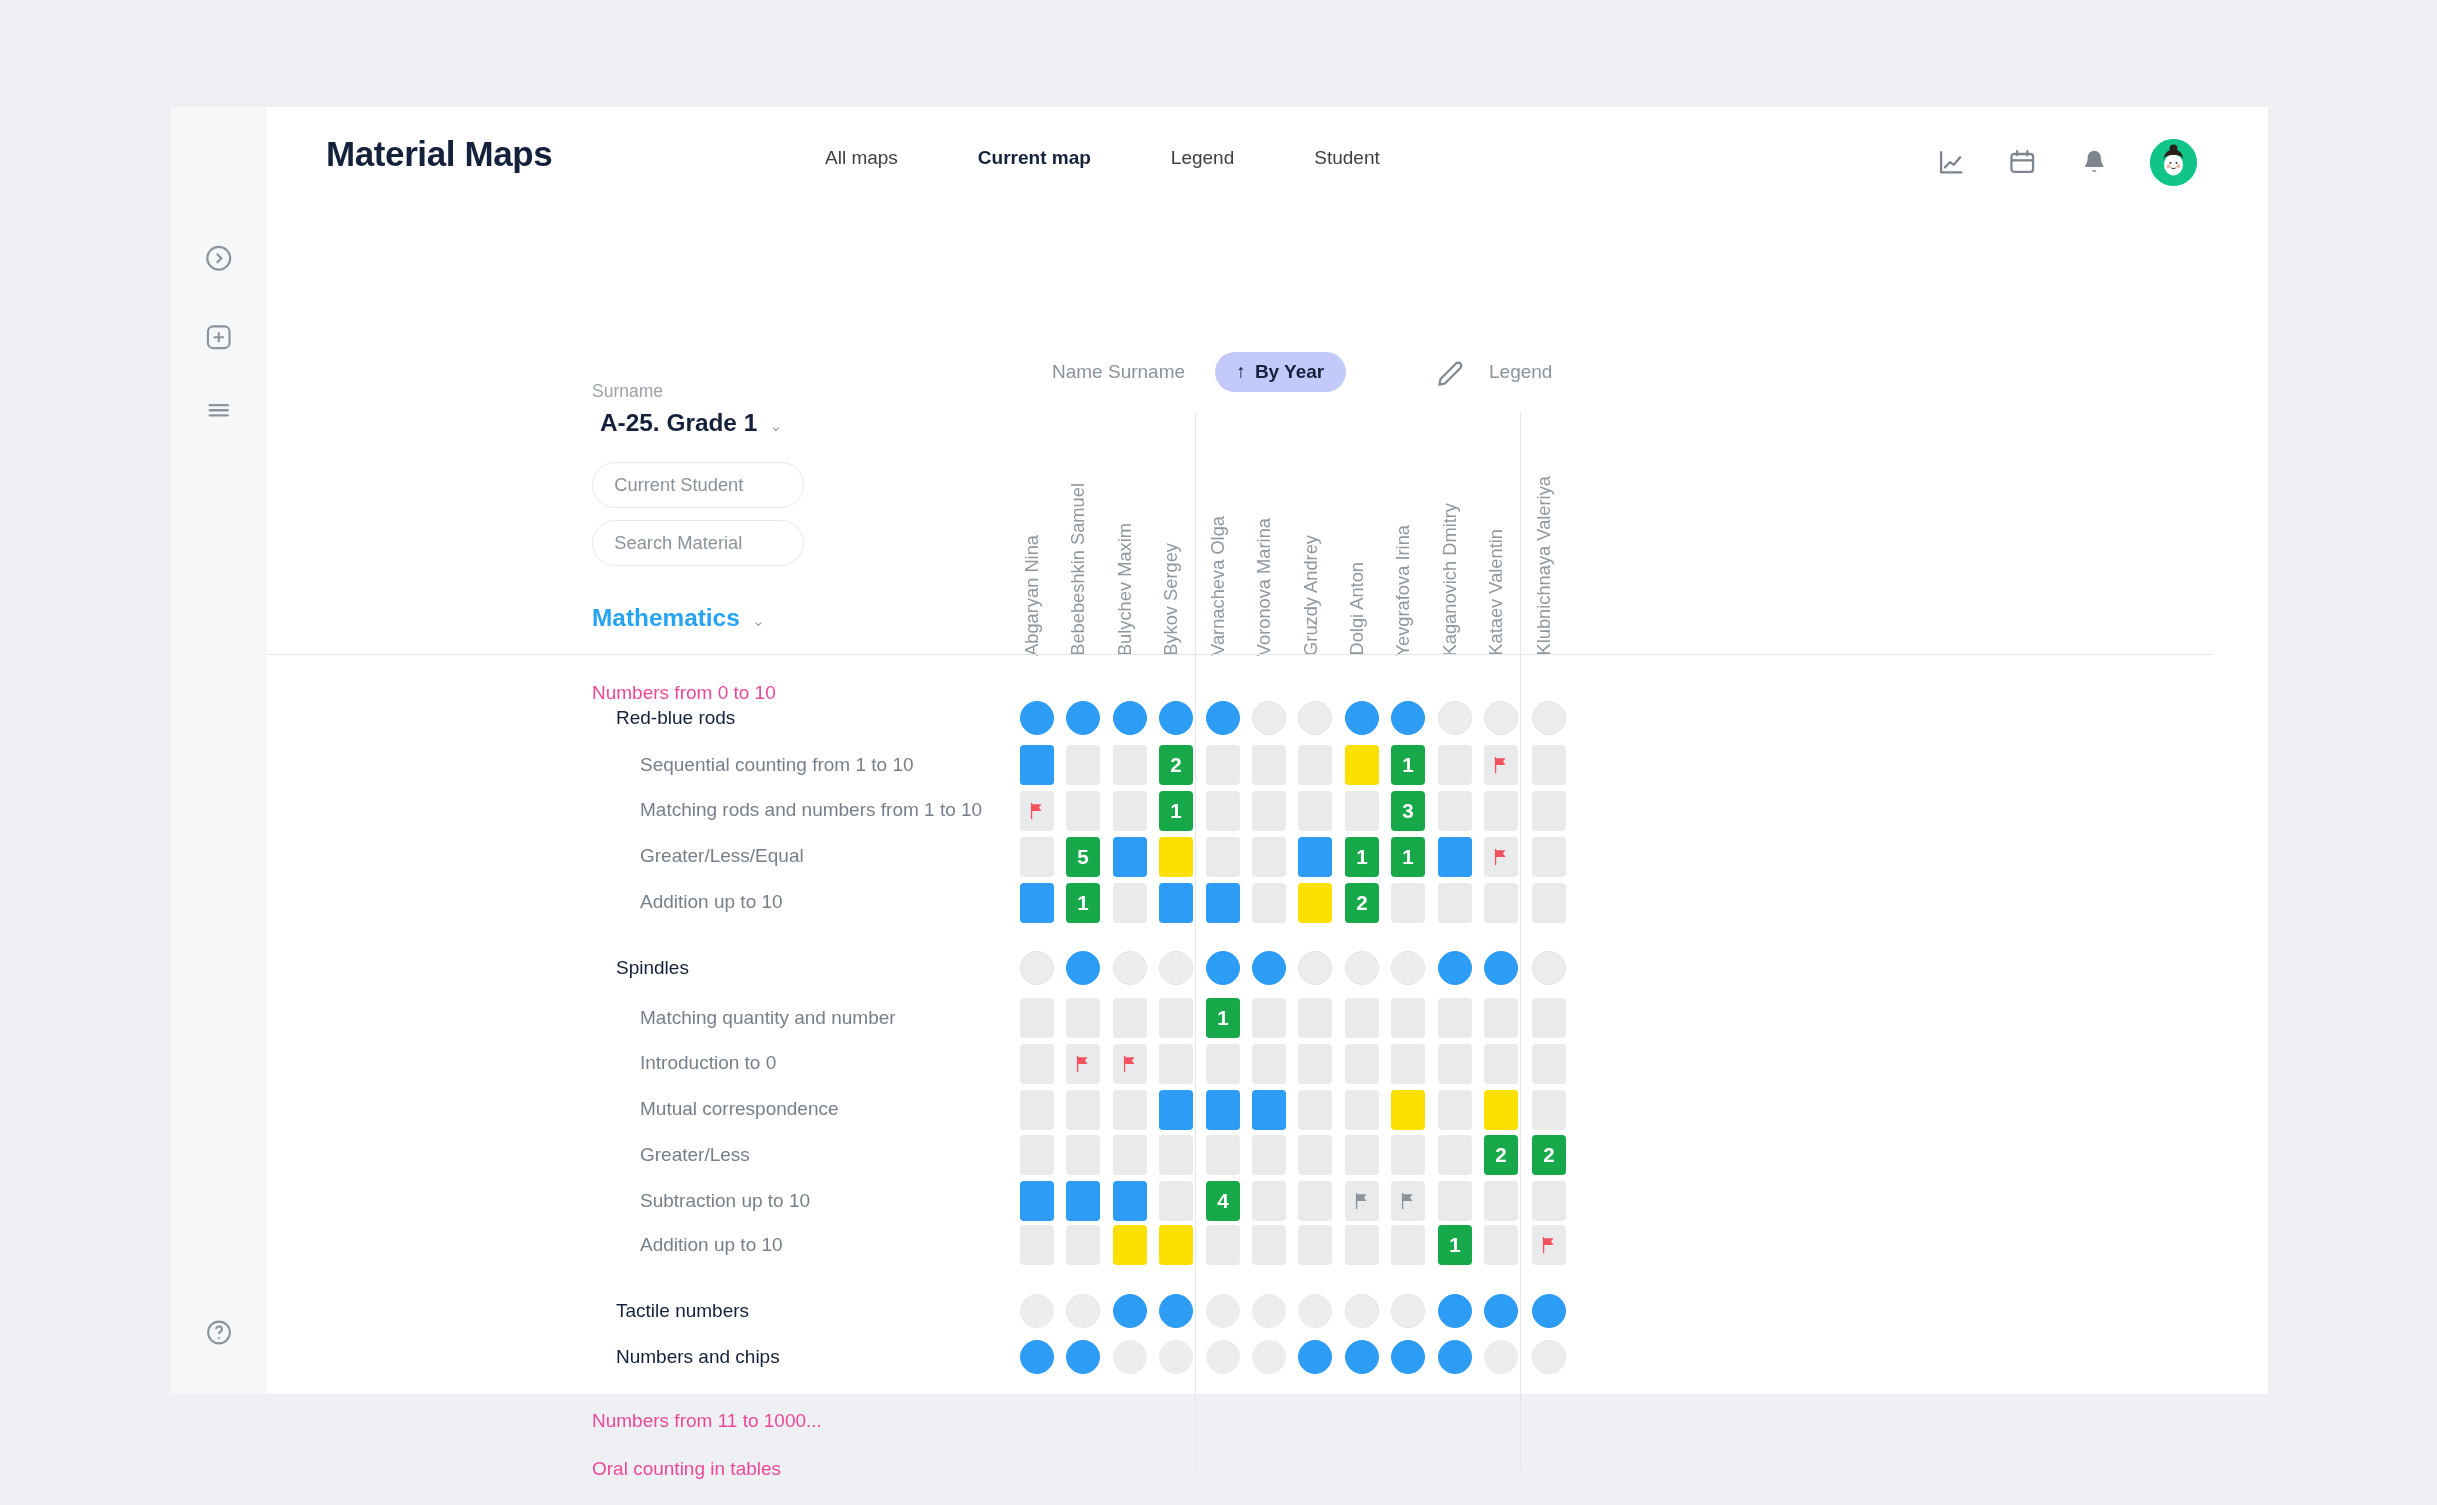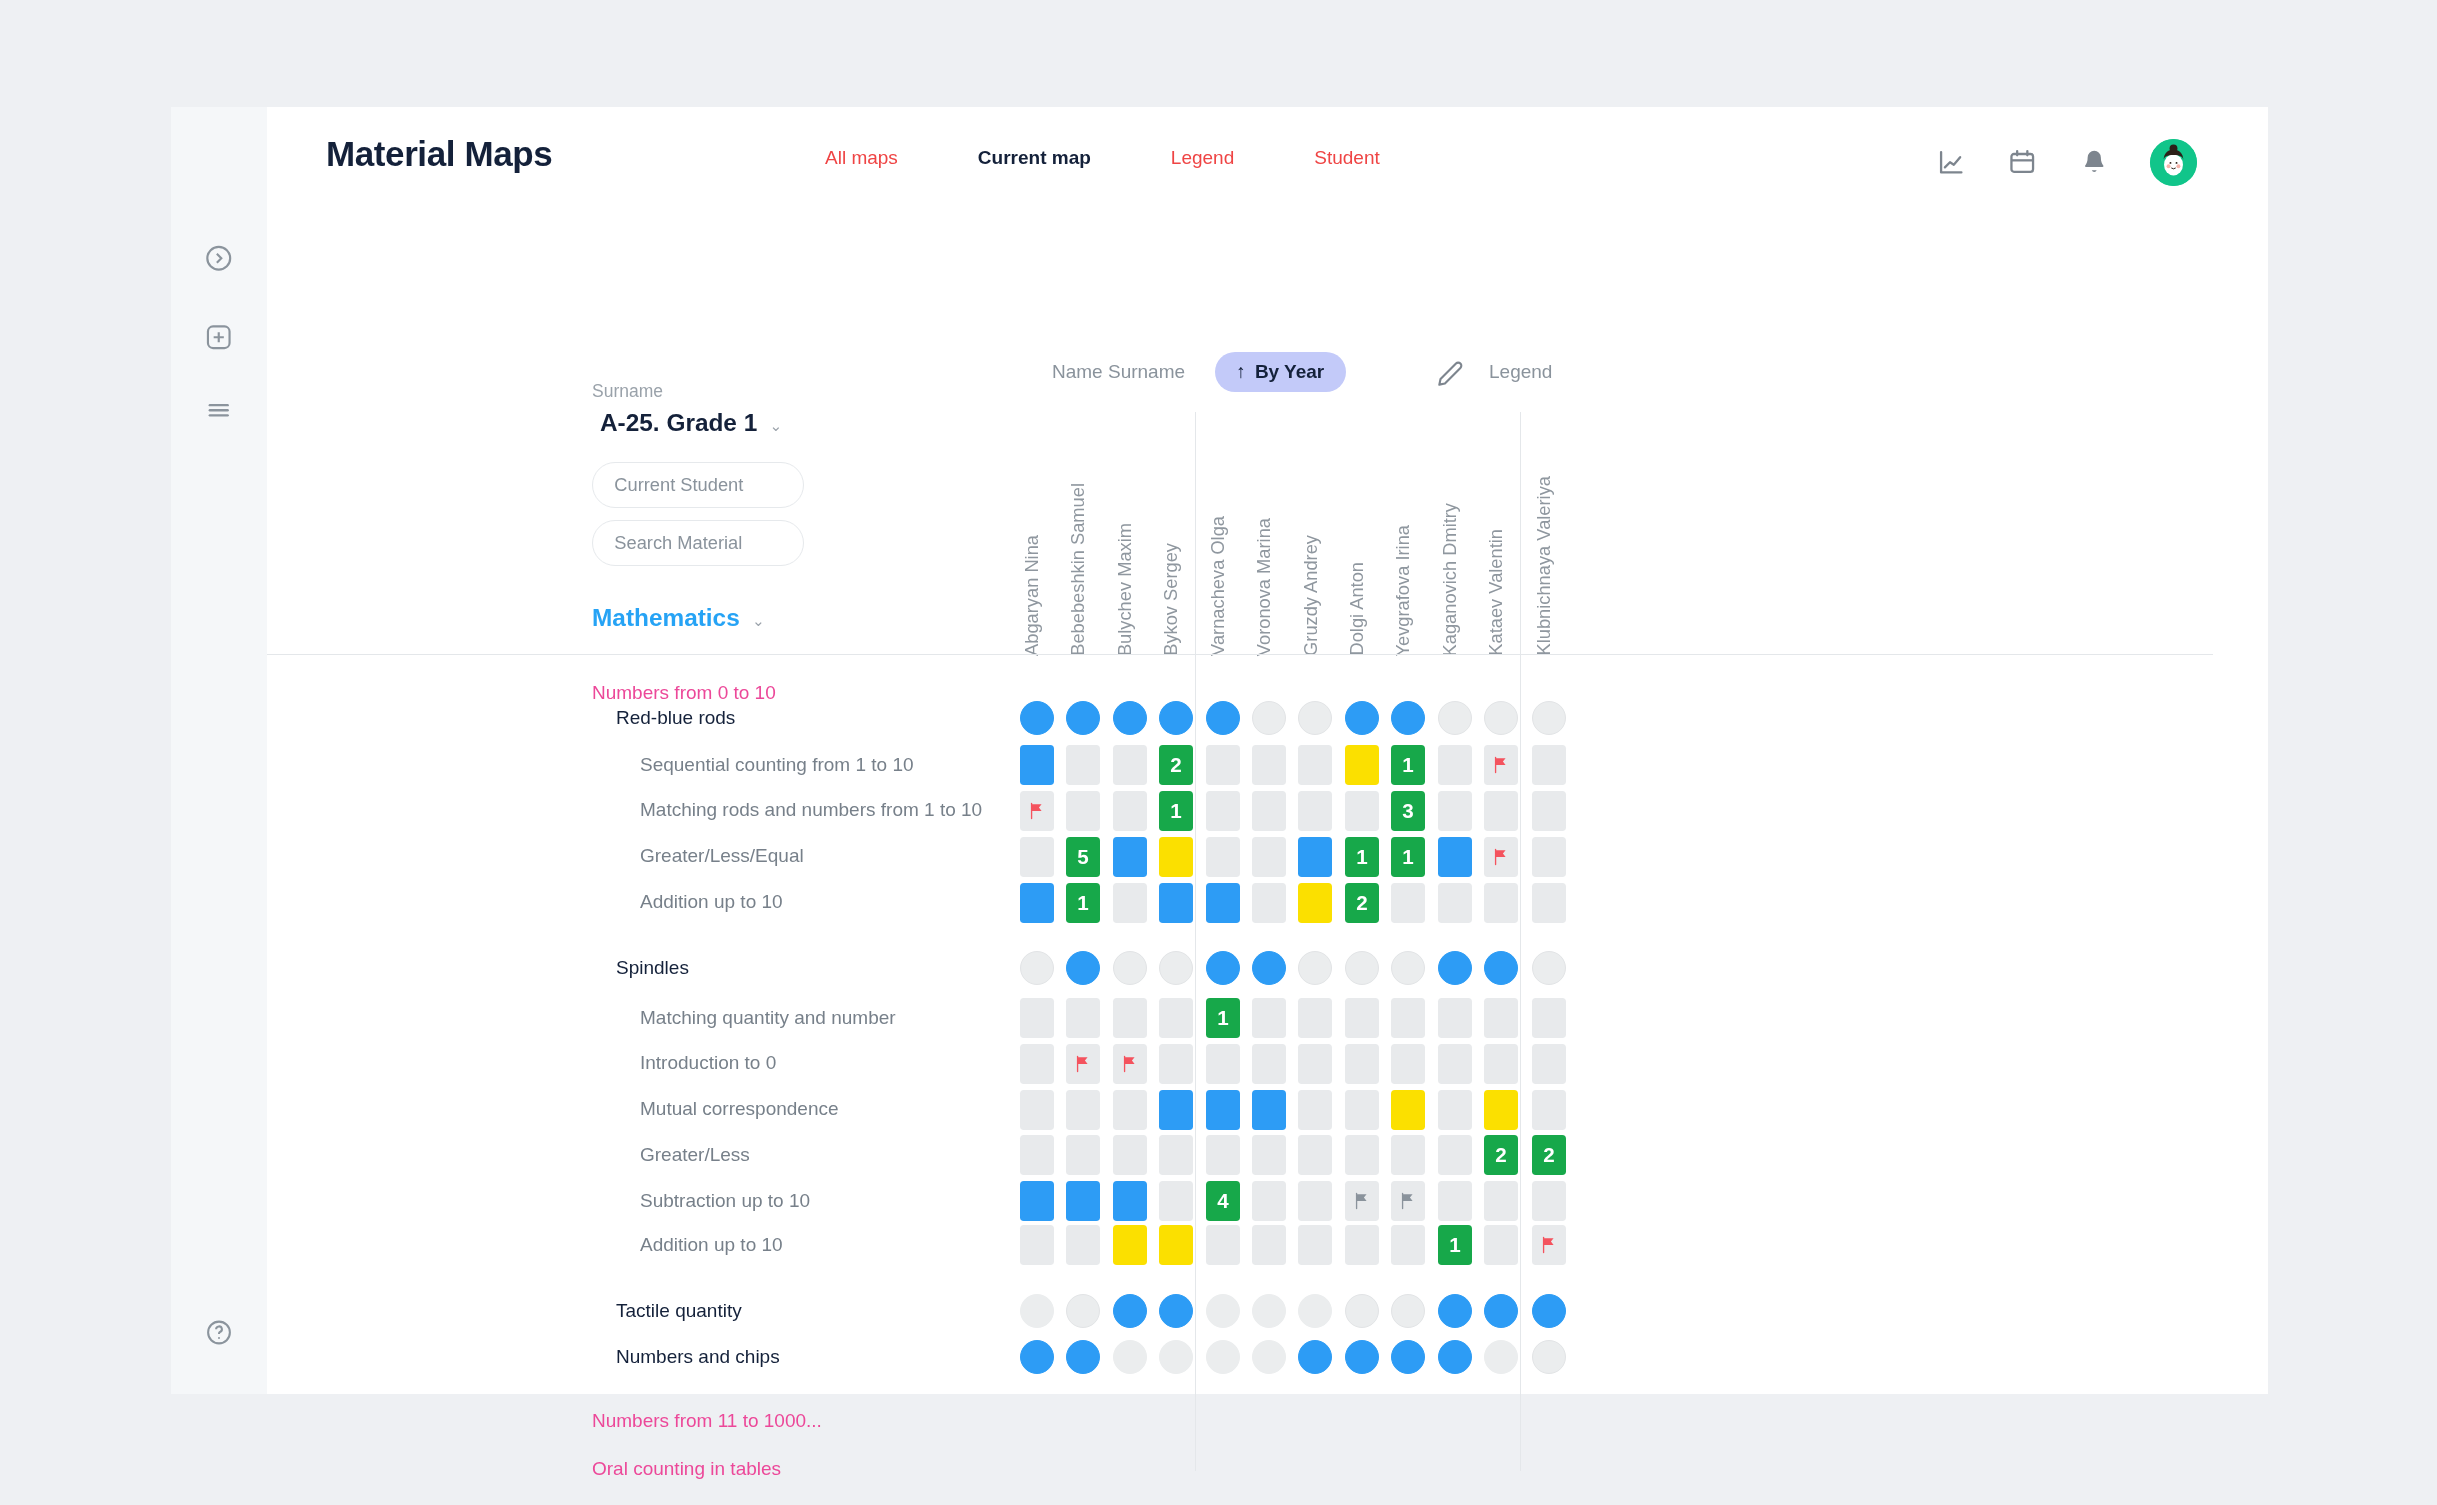--- a/index.html
+++ b/index.html
@@ -41,21 +41,21 @@
 
   
   .hdr { position: absolute; left: 0; top: 0; right: 16px; height: 91px; }
   .app-title {
     position: absolute; left: 59px; top: 27.4px;
     font-size: 35px; font-weight: bold; color: #14213a;
     letter-spacing: -0.4px;
   }
   .nav { position: absolute; left: 518px; top: 40px; display: flex; gap: 0; }
   .nav a {
-    font-size: 19px; color: #ef4444; text-decoration: none;
+    font-size: 19px; color: #404040; text-decoration: none;
     padding: 0 40px; white-space: nowrap;
   }
   .nav a.active { color: #14213a; font-weight: bold; }
 
   .hdr-icons {
     position: absolute; right: 55px; top: 32px;
     display: flex; align-items: center; gap: 41px;
   }
   .hdr-ico { color: #7d858e; display: flex; align-items: center; }
   .avatar {
@@ -455,21 +455,21 @@
         <div class="cell" style="left: 1078px; top: 1118px;"></div>
         <div class="cell" style="left: 1124px; top: 1118px;"></div>
         <div class="cell green" style="left: 1171px; top: 1118px;">1</div>
         <div class="cell" style="left: 1217px; top: 1118px;"></div>
         <div class="cell" style="left: 1265px; top: 1118px;">
           <svg class="flag" viewBox="0 0 24 24" fill="none">
             <line x1="5.5" y1="3" x2="5.5" y2="21" stroke="#f4535e" stroke-width="1.6" stroke-linecap="round"></line>
             <path d="M5.5 4h12l-3.2 3.9L17.5 12h-12z" fill="#f4535e"></path>
           </svg>
         </div>
-        <div class="rowlbl l1" style="top: 1193px;">Tactile quantity</div>
+        <div class="rowlbl l1" style="top: 1193px;">Tactile numbers</div>
         <div class="dot plain" style="left: 753px; top: 1187px;"></div>
         <div class="dot" style="left: 799px; top: 1187px;"></div>
         <div class="dot blue" style="left: 846px; top: 1187px;"></div>
         <div class="dot blue" style="left: 892px; top: 1187px;"></div>
         <div class="dot plain" style="left: 939px; top: 1187px;"></div>
         <div class="dot plain" style="left: 985px; top: 1187px;"></div>
         <div class="dot plain" style="left: 1031px; top: 1187px;"></div>
         <div class="dot" style="left: 1078px; top: 1187px;"></div>
         <div class="dot" style="left: 1124px; top: 1187px;"></div>
         <div class="dot blue" style="left: 1171px; top: 1187px;"></div>

